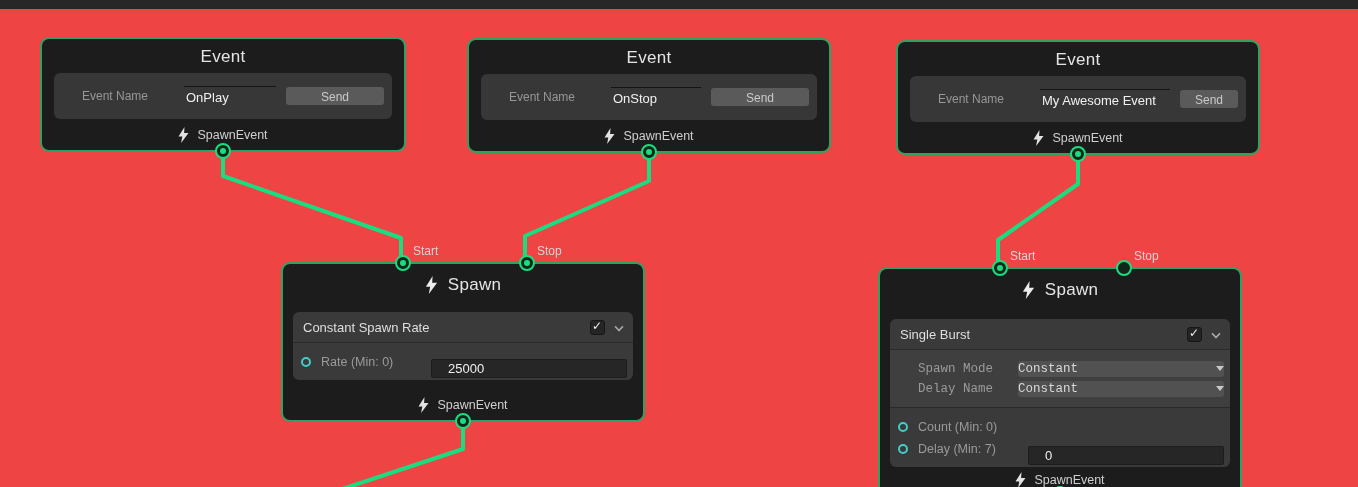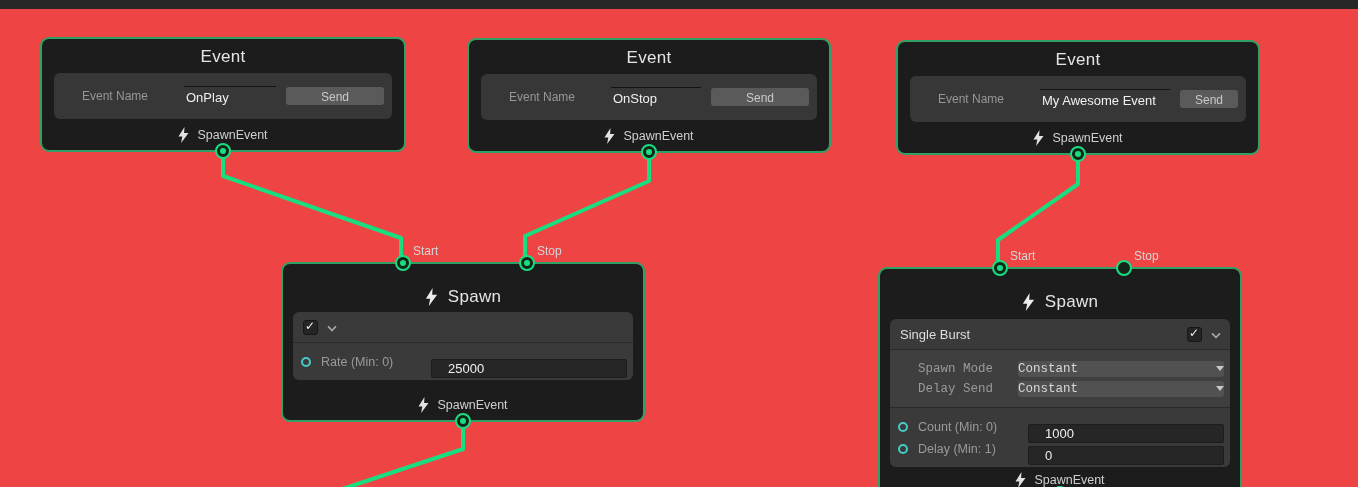--- a/index.html
+++ b/index.html
@@ -7,21 +7,21 @@
           font-family:"Liberation Sans","DejaVu Sans",sans-serif;}
   .topstrip{position:absolute;left:0;top:0;width:1358px;height:9px;background:#272727;}
   svg.edges{position:absolute;left:0;top:0;z-index:1;}
   svg.edges path{fill:none;stroke:#19de80;stroke-width:4;stroke-linejoin:round;stroke-linecap:round;}
 
   .node{position:absolute;background:#1c1c1c;border:2px solid #2fa164;border-radius:9px;
         box-sizing:border-box;z-index:2;}
   .node-title{position:absolute;left:0;right:0;text-align:center;color:#e4e4e4;font-size:17px;
         letter-spacing:.3px;}
   .evt-title{top:8px;}
-  .spawn-title{top:23px;display:flex;justify-content:center;align-items:center;gap:10px;}
+  .spawn-title{top:11px;display:flex;justify-content:center;align-items:center;gap:10px;}
 
   .group{position:absolute;left:12px;right:12px;top:34px;height:46px;background:#373737;
          border-radius:6px;display:flex;align-items:center;box-sizing:border-box;
          padding:0 8px 0 28px;}
   .evt-label{width:100px;color:#979797;font-size:12px;flex:0 0 auto;}
   .evt-field{flex:1;margin:0 10px 0 2px;border-top:1px solid #141414;background:transparent;
          border-left:none;border-right:none;border-bottom:none;color:#f0f0f0;font-size:13px;
          padding:3px 2px 1px 2px;font-family:"Liberation Sans","DejaVu Sans",sans-serif;outline:none;min-width:0;}
   .send-btn{width:98px;height:18px;background:#5a5a5a;border:none;border-radius:3px;color:#c9c9c9;
          font-size:12px;line-height:18px;text-align:center;flex:0 0 auto;
@@ -139,20 +139,21 @@
     <div class="port connected in-start"></div>
     <div class="port connected in-stop"></div>
     <div class="node-title spawn-title">
       <svg class="bolt" width="13" height="18" viewBox="0 0 10 16">
         <polygon points="6,0 0,9.5 3.8,9.5 2.6,16 10,6 5.6,6" fill="#ececec"></polygon>
         </svg>
       <span>Spawn</span>
     </div>
     <div class="block" style="top:48px;">
       <div class="block-header">
+        <span class="block-title">Constant Spawn Rate</span>
         <span class="checkbox checked"></span>
         <span class="chev"></span>
       </div>
       <div class="divider"></div>
       <div class="props">
         <div class="prop-row">
           <span class="pport"></span>
           <span class="prop-label">Rate (Min: 0)</span>
           <input class="prop-input" value="25000" style="">
         </div>
@@ -187,37 +188,36 @@
       <div class="divider"></div>
       <div class="settings">
         <div class="set-row">
           <span class="set-label">Spawn Mode</span>
           <div class="dropdown">
             <span class="dd-text">Constant</span>
             <span class="dd-arrow"></span>
           </div>
         </div>
         <div class="set-row">
-          <span class="set-label">Delay Send</span>
+          <span class="set-label">Delay Name</span>
           <div class="dropdown">
             <span class="dd-text">Constant</span>
             <span class="dd-arrow"></span>
           </div>
         </div>
       </div>
       <div class="divider"></div>
       <div class="props">
         <div class="prop-row">
           <span class="pport"></span>
           <span class="prop-label">Count (Min: 0)</span>
-          <input class="prop-input" value="1000" style="">
         </div>
         <div class="prop-row">
           <span class="pport"></span>
-          <span class="prop-label">Delay (Min: 1)</span>
+          <span class="prop-label">Delay (Min: 7)</span>
           <input class="prop-input" value="0" style="">
         </div>
       </div>
     </div>
     <div class="footer" style="top:198px;height:26px;">
       <svg class="bolt" width="11" height="16" viewBox="0 0 10 16">
         <polygon points="6,0 0,9.5 3.8,9.5 2.6,16 10,6 5.6,6" fill="#e2e2e2"></polygon>
         </svg>
       <span>SpawnEvent</span>
     </div>

